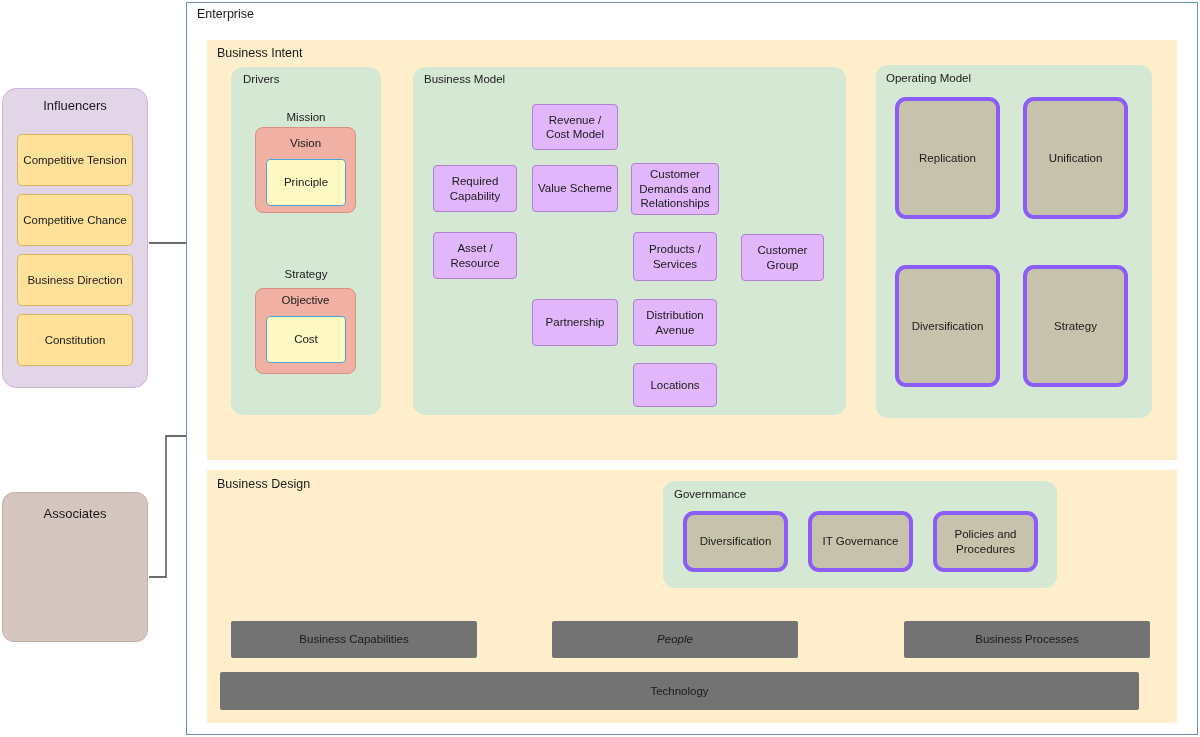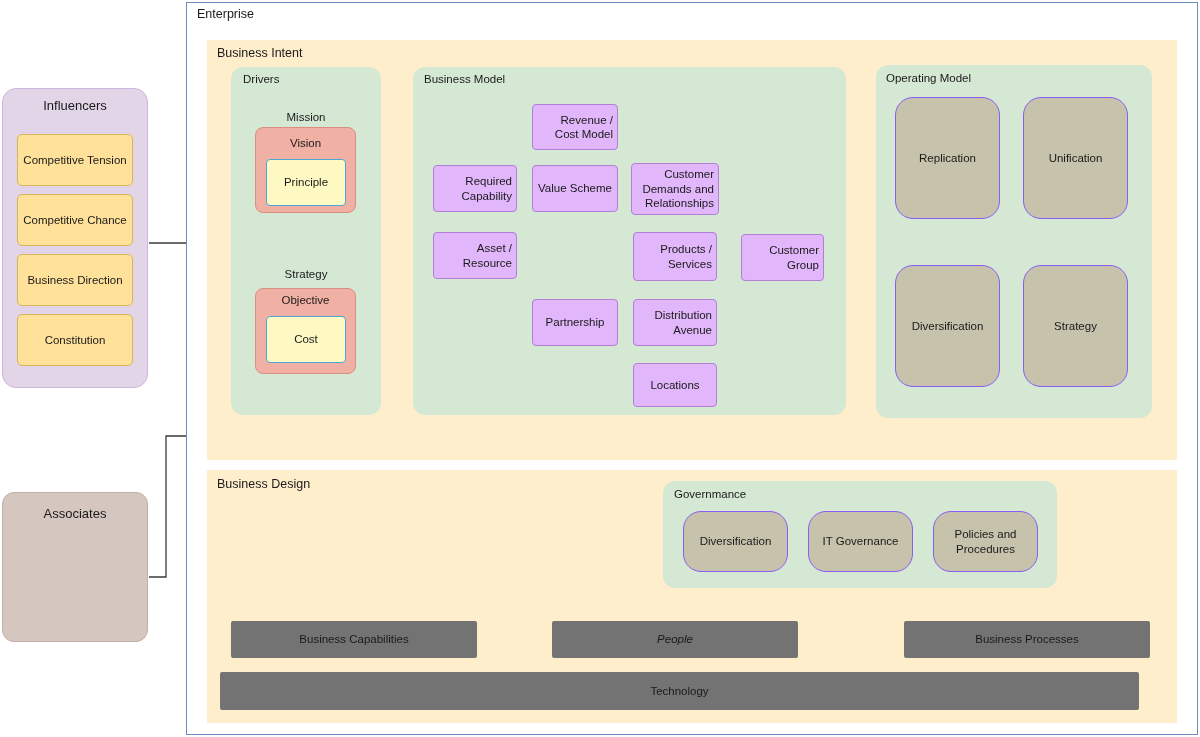--- a/index.html
+++ b/index.html
@@ -37,24 +37,24 @@
   .influencer-wrap{left:2px;top:88px;width:146px;height:300px;
         background:#e1d5e7;border:1px solid #cdb6dd;border-radius:14px;}
   .influencer-title{left:2px;top:98px;width:146px;text-align:center;font-size:13px;}
   .inf-item{background:#ffe19a;border:1px solid #d6b656;border-radius:5px;
         left:17px;width:116px;height:52px;}
 
   .assoc-box{left:2px;top:492px;width:146px;height:150px;
         background:#d5c6c0;border:1px solid #c2b0a8;border-radius:12px;}
   .assoc-label{left:2px;top:506px;width:146px;text-align:center;font-size:13px;}
 
-  .purple{background:#e1b6fa;border:1px solid #b07fd6;border-radius:4px;text-align:right;}
+  .purple{background:#e1b6fa;border:1px solid #b07fd6;border-radius:4px;}
   .red{background:#f0b0a4;border:1px solid #d98f82;border-radius:8px;}
   .blue{background:#fef9c3;border:1px solid #4aa8d8;border-radius:4px;}
-  .tan{background:#c6c2ab;border:1px solid #8b5cf6;border-radius:18px;}
+  .tan{background:#c6c2ab;border:4px solid #8b5cf6;border-radius:11px;}
   .gray{background:#737373;border:0;border-radius:2px;}
 
   .plain-label{font-size:11.5px;text-align:center;}
 
   svg.edges{position:absolute;left:0;top:0;width:1200px;height:737px;
             pointer-events:none;overflow:visible;}
   svg.edges path,svg.edges line{fill:none;stroke:#3b3b3b;stroke-width:1.3px;}
 </style>
 </head>
 <body>

